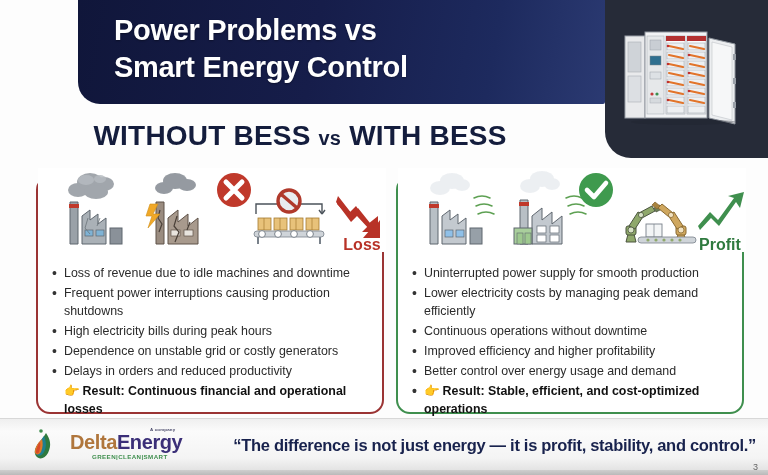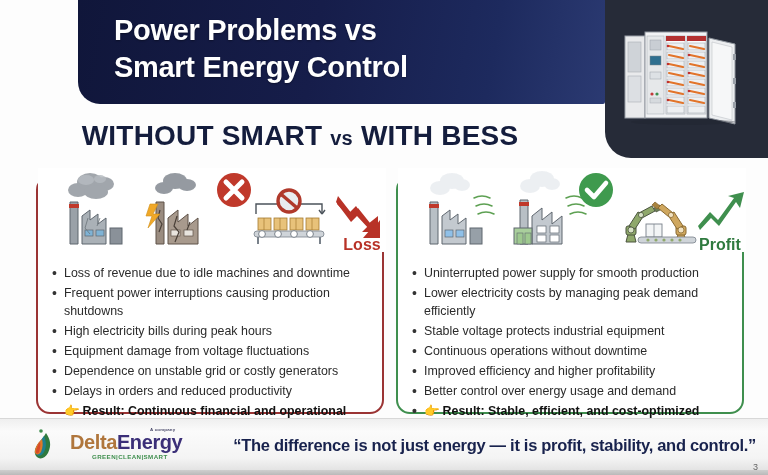--- a/index.html
+++ b/index.html
@@ -183,21 +183,21 @@
             <rect x="110" y="74" width="3" height="6"></rect>
           </g>
 
           <ellipse cx="60" cy="94" rx="52" ry="3" fill="#1f232e" opacity=".35"></ellipse>
         </svg>
       </div>
     </div>
   </div>
 
   <div class="subtitle">
-    <span>WITHOUT SMART</span>
+    <span>WITHOUT BESS</span>
     <span class="small">vs</span>
     <span>WITH BESS</span>
   </div>
 
   <div class="panel left">
     <div class="illus">
       <svg width="348" height="84" viewBox="0 0 348 84">
         <rect x="0" y="0" width="348" height="84" fill="#ffffff"></rect>
 
         <g>
@@ -279,21 +279,20 @@
           <path d="M300 28 L314 46 L320 40 L336 60 L342 52 L342 70 L325 70 L332 62 L319 48 L313 54 L298 34 Z" fill="#b83227"></path>
         </g>
         <text x="324" y="82" font-family="Liberation Sans, sans-serif" font-size="16" font-weight="bold" fill="#b83227" text-anchor="middle">Loss</text>
       </svg>
     </div>
 
     <ul class="bullets">
       <li>Loss of revenue due to idle machines and downtime</li>
       <li>Frequent power interruptions causing production shutdowns</li>
       <li>High electricity bills during peak hours</li>
-      <li>Equipment damage from voltage fluctuations</li>
       <li>Dependence on unstable grid or costly generators</li>
       <li>Delays in orders and reduced productivity</li>
       <li class="result">
         <span class="hand">👉</span><span>Result: Continuous financial and operational losses</span>
       </li>
     </ul>
   </div>
 
   <div class="panel right">
     <div class="illus">
@@ -387,21 +386,20 @@
         <g>
           <path d="M300 58 L312 44 L320 52 L336 30 L330 28 L346 24 L342 40 L338 34 L321 58 L313 50 L302 62 Z" fill="#3f8f4e"></path>
         </g>
         <text x="322" y="82" font-family="Liberation Sans, sans-serif" font-size="16" font-weight="bold" fill="#2f7a3f" text-anchor="middle">Profit</text>
       </svg>
     </div>
 
     <ul class="bullets">
       <li>Uninterrupted power supply for smooth production</li>
       <li>Lower electricity costs by managing peak demand efficiently</li>
-      <li>Stable voltage protects industrial equipment</li>
       <li>Continuous operations without downtime</li>
       <li>Improved efficiency and higher profitability</li>
       <li>Better control over energy usage and demand</li>
       <li class="result result-dotted">
         <span class="hand">👉</span><span>Result: Stable, efficient, and cost-optimized operations</span>
       </li>
     </ul>
   </div>
 
   <div class="footer">

